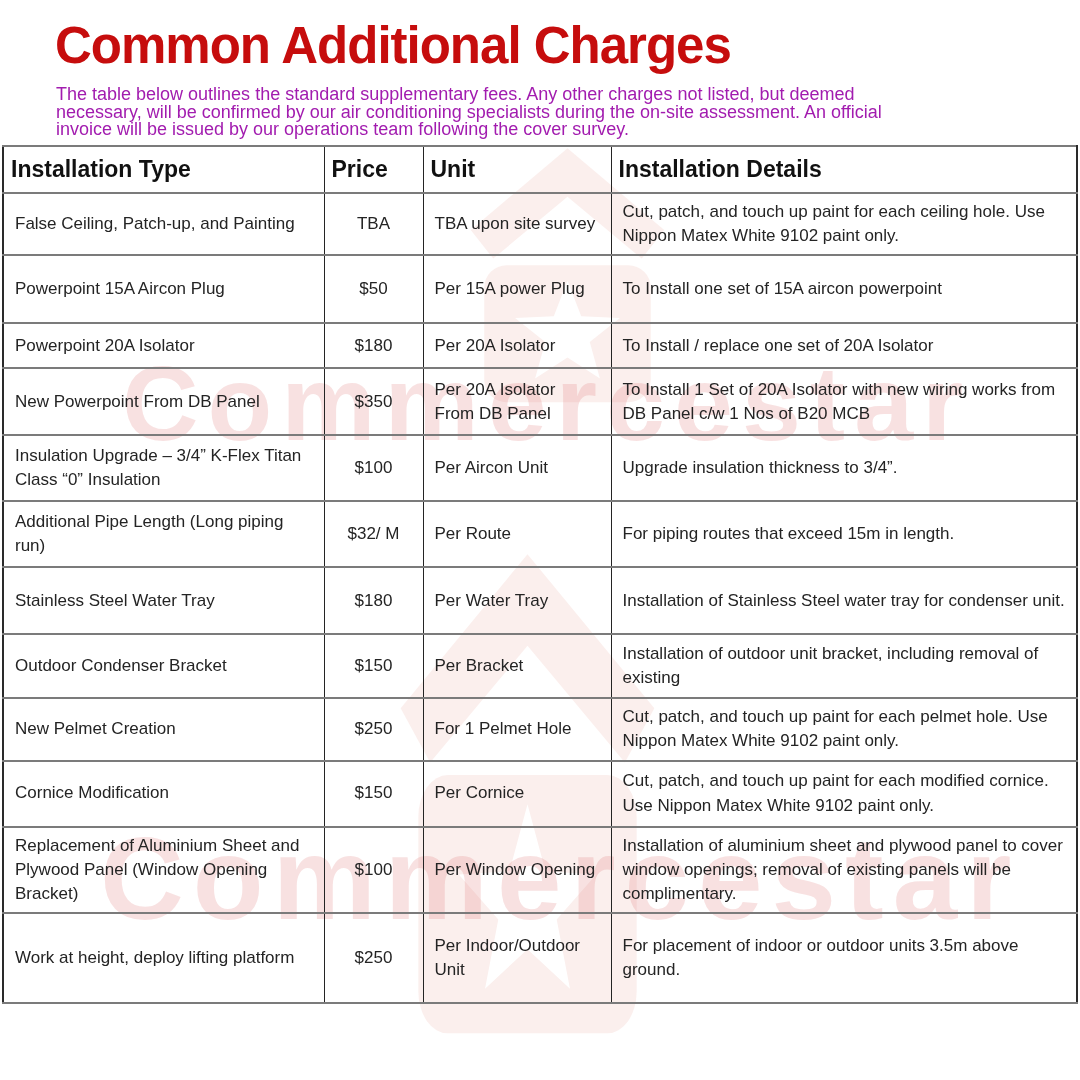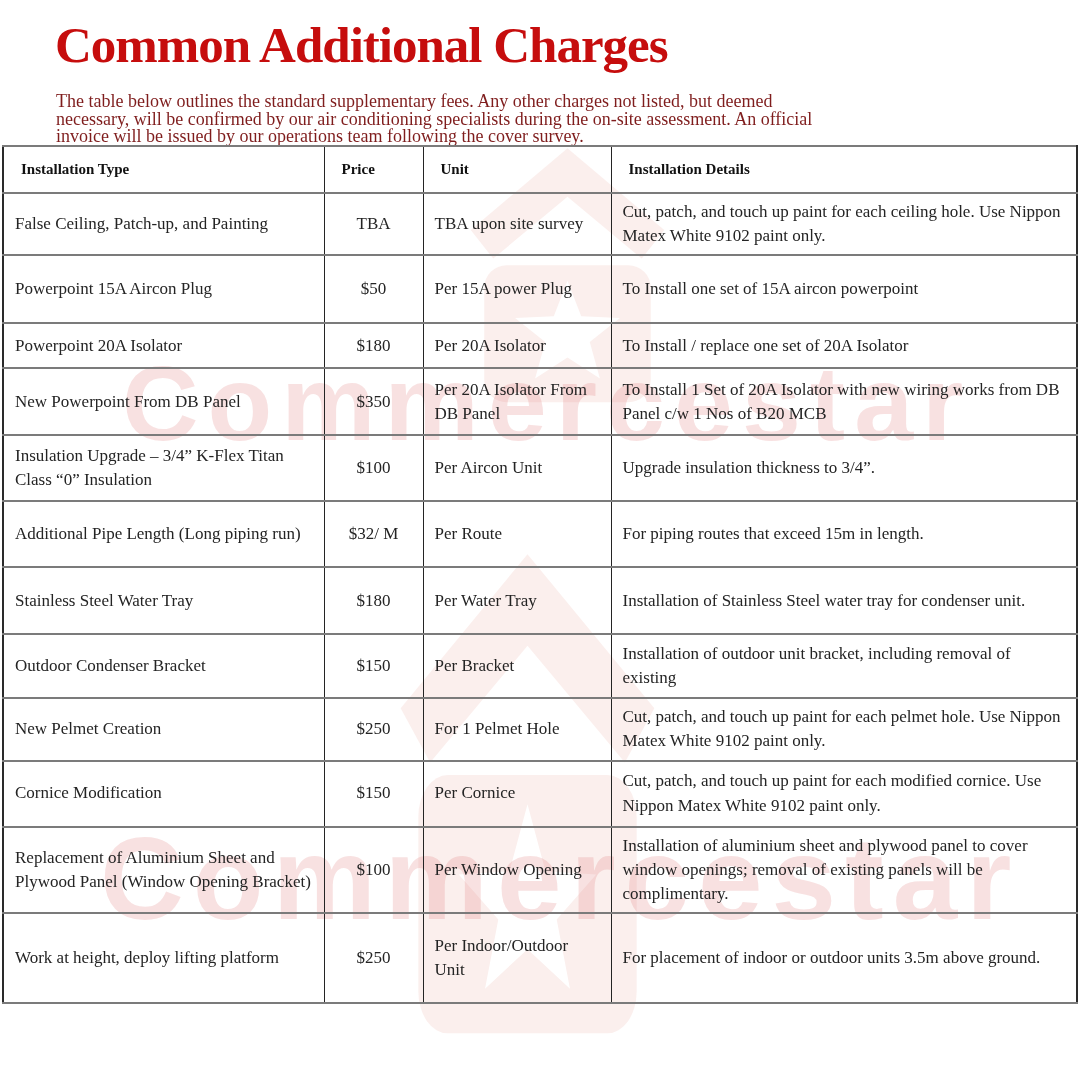--- a/index.html
+++ b/index.html
@@ -23,62 +23,61 @@
     position: absolute;
     font-weight: bold;
     color: rgba(223, 118, 118, 0.22);
     letter-spacing: 9px;
     white-space: nowrap;
   }
   .wm-text-1 { left: 122px; top: 343px; font-size: 106px; }
   .wm-text-2 { left: 100px; top: 812px; font-size: 116px; }
 
   
-  .content { position: absolute; inset: 0; z-index: 1; font-family: Liberation Serif, serif; }
+  .content { position: absolute; inset: 0; z-index: 1; }
 
   .page-title {
     position: absolute;
     left: 55px; top: 16px;
     font-size: 51px;
     font-weight: bold;
     letter-spacing: -1px;
     color: #C60D0D;
   }
 
   .intro {
     position: absolute;
     left: 56px; top: 86px;
     width: 1010px;
     font-size: 18px;
     line-height: 17.5px;
-    color: #7f1d1d;
-    margin-top: 7px;
+    color: #a21caf;
   }
   .intro div { white-space: nowrap; }
 
   
   table.charges {
     position: absolute;
     left: 2px; top: 145px;
     width: 1076px;
     border-collapse: collapse;
     table-layout: fixed;
     color: #242424;
   }
   table.charges { border: 2px solid #2a2a2a; border-top: 2px solid #7b7b7b; border-bottom: 2px solid #7b7b7b; }
   table.charges tr { border-bottom: 2px solid #7b7b7b; }
   table.charges th, table.charges td { border-left: 1.5px solid #242424; }
   table.charges th:first-child, table.charges td:first-child { border-left: none; }
 
   th {
-    font-size: 15px;
+    font-size: 23px;
     font-weight: bold;
     text-align: left;
     color: #111;
-    padding: 6px 17px;
+    padding: 6px 7px;
     vertical-align: middle;
   }
   td {
     font-size: 17px;
     line-height: 1.42;
     padding: 6px 11px;
     vertical-align: middle;
   }
   td.c-price { text-align: center; padding: 6px 4px; }
 

